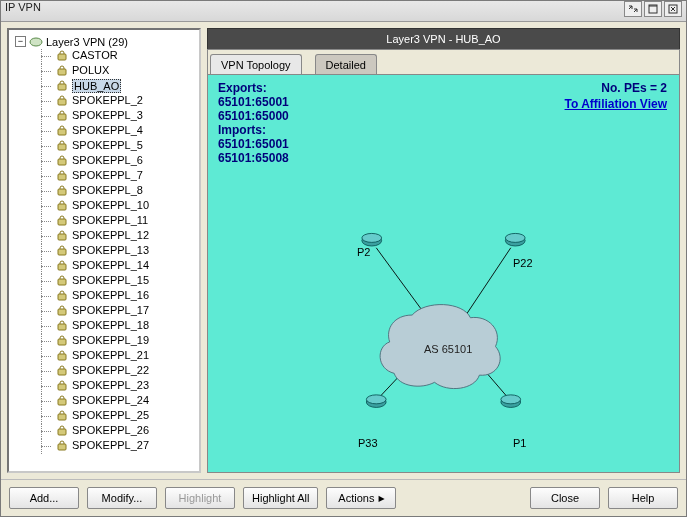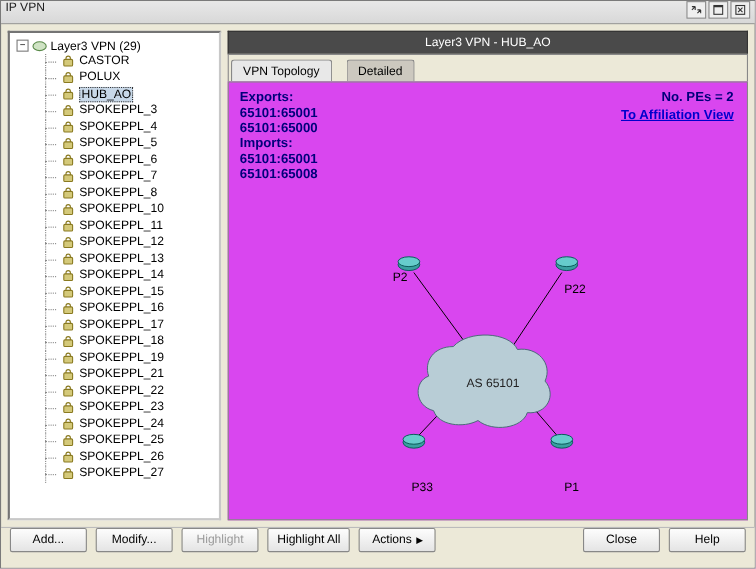--- a/index.html
+++ b/index.html
@@ -19,27 +19,27 @@
   .leaf-conn{width:18px;height:15px;display:inline-block;position:relative;flex:none}
   .leaf-conn::before{content:"";position:absolute;left:4px;top:0;bottom:0;border-left:1px dotted #888}
   .leaf-conn::after{content:"";position:absolute;left:4px;top:7px;width:10px;border-top:1px dotted #888}
   .leaf-icon{width:14px;height:12px;margin-right:3px;display:inline-flex;align-items:center;justify-content:center;flex:none}
   .tree-leaf.selected span.lbl{background:#c8d8e8;border:1px dotted #333;padding:0 1px}
   .right-panel{flex:1;display:flex;flex-direction:column;min-width:0}
   .panel-title{height:20px;background:#4a4a4a;color:#fff;font-size:11px;display:flex;align-items:center;justify-content:center;border:1px solid #333;border-bottom:none}
   .tabs{height:22px;display:flex;align-items:flex-end;background:#ece9d8;border:1px solid #888;border-bottom:none;padding-left:2px;padding-top:2px;gap:12px}
   .tab{height:19px;padding:0 10px;border:1px solid #888;border-bottom:none;background:#e8e8e8;font-size:11px;display:flex;align-items:center;cursor:default;margin-right:1px;border-radius:3px 3px 0 0}
   .tab.active{background:#ccc8bf}
-  .detail-area{flex:1;border:1px solid #888;background:#d946ef;position:relative;overflow:hidden}
+  .detail-area{flex:1;border:1px solid #888;background:#5eead4;position:relative;overflow:hidden}
   .info-block{position:absolute;left:10px;top:6px;font-size:12px;color:#00007a;font-weight:bold}
   .info-block .vals{font-weight:bold;}
   .npes{position:absolute;right:12px;top:6px;color:#00007a;font-weight:bold;font-size:12px}
   .afflink{position:absolute;right:12px;top:22px;color:#0000cc;font-weight:bold;font-size:12px;text-decoration:underline;cursor:pointer}
   .topo{position:absolute;left:0;right:0;top:110px;bottom:0}
-  .footer{height:36px;border-top:1px solid #bbb;display:flex;align-items:flex-start;padding:0 8px;gap:8px;background:#ece9d8}
+  .footer{height:36px;border-top:1px solid #bbb;display:flex;align-items:center;padding:0 8px;gap:8px;background:#ece9d8}
   .footer .spacer{flex:1}
   .btn{height:22px;min-width:70px;padding:0 8px;border:1px solid #888;background:linear-gradient(#fdfdfd,#e4e4e4);font-size:11px;cursor:default;border-radius:2px;display:inline-flex;align-items:center;justify-content:center}
   .btn.disabled{color:#999}
   .arrow-r{margin-left:4px;font-size:8px}
   
   .cloud-label{position:absolute;font-size:11px;color:#222}
   .router-label{position:absolute;font-size:11px;color:#000}
 </style>
 </head>
 <body>
@@ -103,20 +103,30 @@
             </div>
             <div class="tree-leaf selected">
               <span class="leaf-conn"></span>
               <span class="leaf-icon">
                 <svg width="12" height="12">
                   <rect x="2" y="5" width="8" height="6" rx="1" fill="#d4c97a" stroke="#8a7a20"></rect>
                   <path d="M4 5 v-1 a2 2 0 0 1 4 0 v1" fill="none" stroke="#8a7a20"></path>
                 </svg>
               </span>
               <span class="lbl">HUB_AO</span>
+            </div>
+            <div class="tree-leaf">
+              <span class="leaf-conn"></span>
+              <span class="leaf-icon">
+                <svg width="12" height="12">
+                  <rect x="2" y="5" width="8" height="6" rx="1" fill="#d4c97a" stroke="#8a7a20"></rect>
+                  <path d="M4 5 v-1 a2 2 0 0 1 4 0 v1" fill="none" stroke="#8a7a20"></path>
+                </svg>
+              </span>
+              <span class="lbl">SPOKEPPL_2</span>
             </div>
             <div class="tree-leaf">
               <span class="leaf-conn"></span>
               <span class="leaf-icon">
                 <svg width="12" height="12">
                   <rect x="2" y="5" width="8" height="6" rx="1" fill="#d4c97a" stroke="#8a7a20"></rect>
                   <path d="M4 5 v-1 a2 2 0 0 1 4 0 v1" fill="none" stroke="#8a7a20"></path>
                 </svg>
               </span>
               <span class="lbl">SPOKEPPL_3</span>
@@ -395,21 +405,21 @@
                 <ellipse cx="160" cy="239" rx="11" ry="5" fill="#6cc" stroke="#0a5a5a"></ellipse>
               </g>
             <g>
                 <ellipse cx="310" cy="242" rx="11" ry="6" fill="#3aa0a0" stroke="#0a5a5a"></ellipse>
                 <ellipse cx="310" cy="239" rx="11" ry="5" fill="#6cc" stroke="#0a5a5a"></ellipse>
               </g>
           </svg>
           <div class="cloud-label" style="left:216px;top:158px">AS 65101</div>
           <div class="router-label" style="left:149px;top:61px">P2</div>
           <div class="router-label" style="left:305px;top:72px">P22</div>
-          <div class="router-label" style="left:166px;top:252px">P33</div>
+          <div class="router-label" style="left:150px;top:252px">P33</div>
           <div class="router-label" style="left:305px;top:252px">P1</div>
         </div>
       </div>
     </div>
   </div>
 
   <div class="footer">
     <button class="btn">Add...</button>
     <button class="btn">Modify...</button>
     <button class="btn disabled">Highlight</button>

